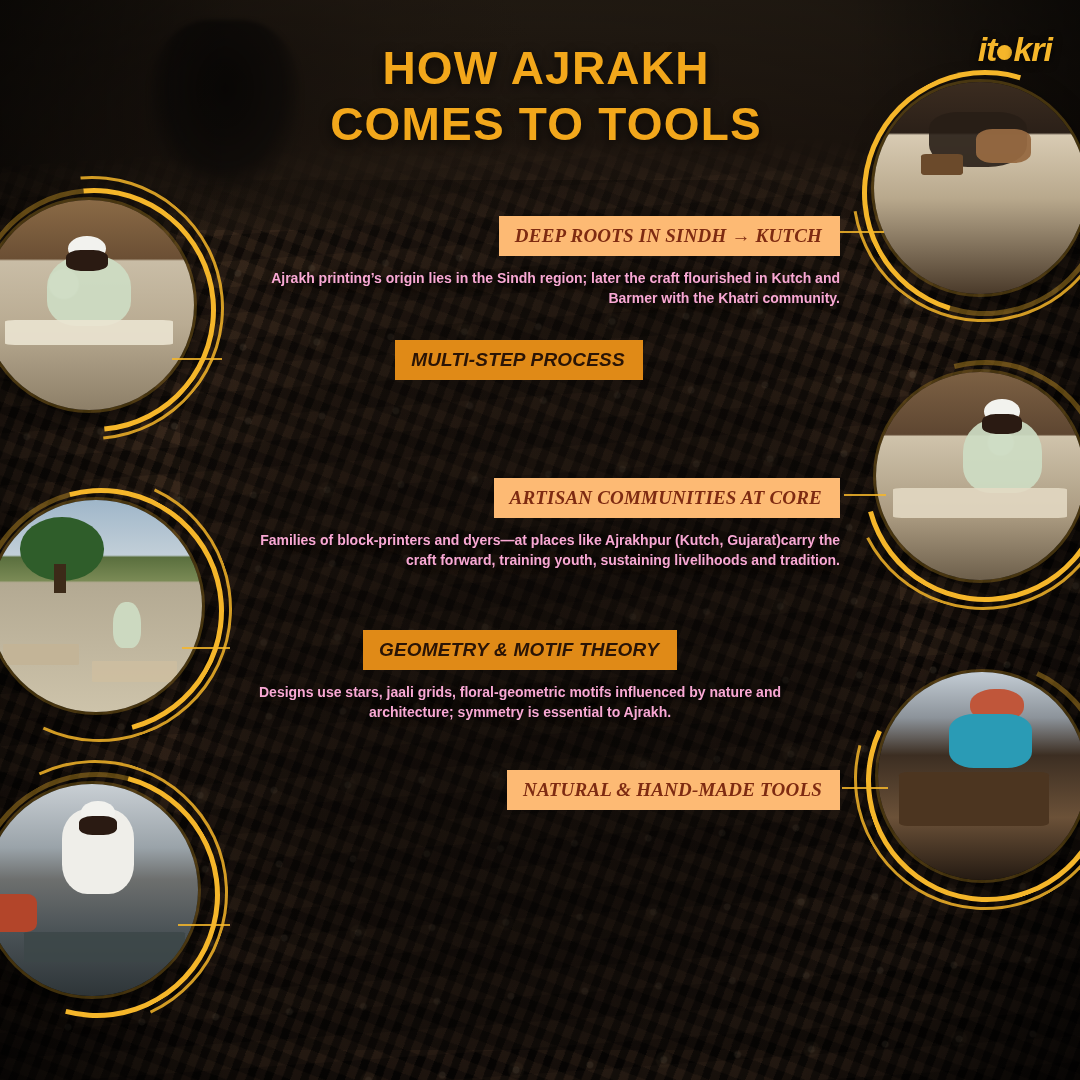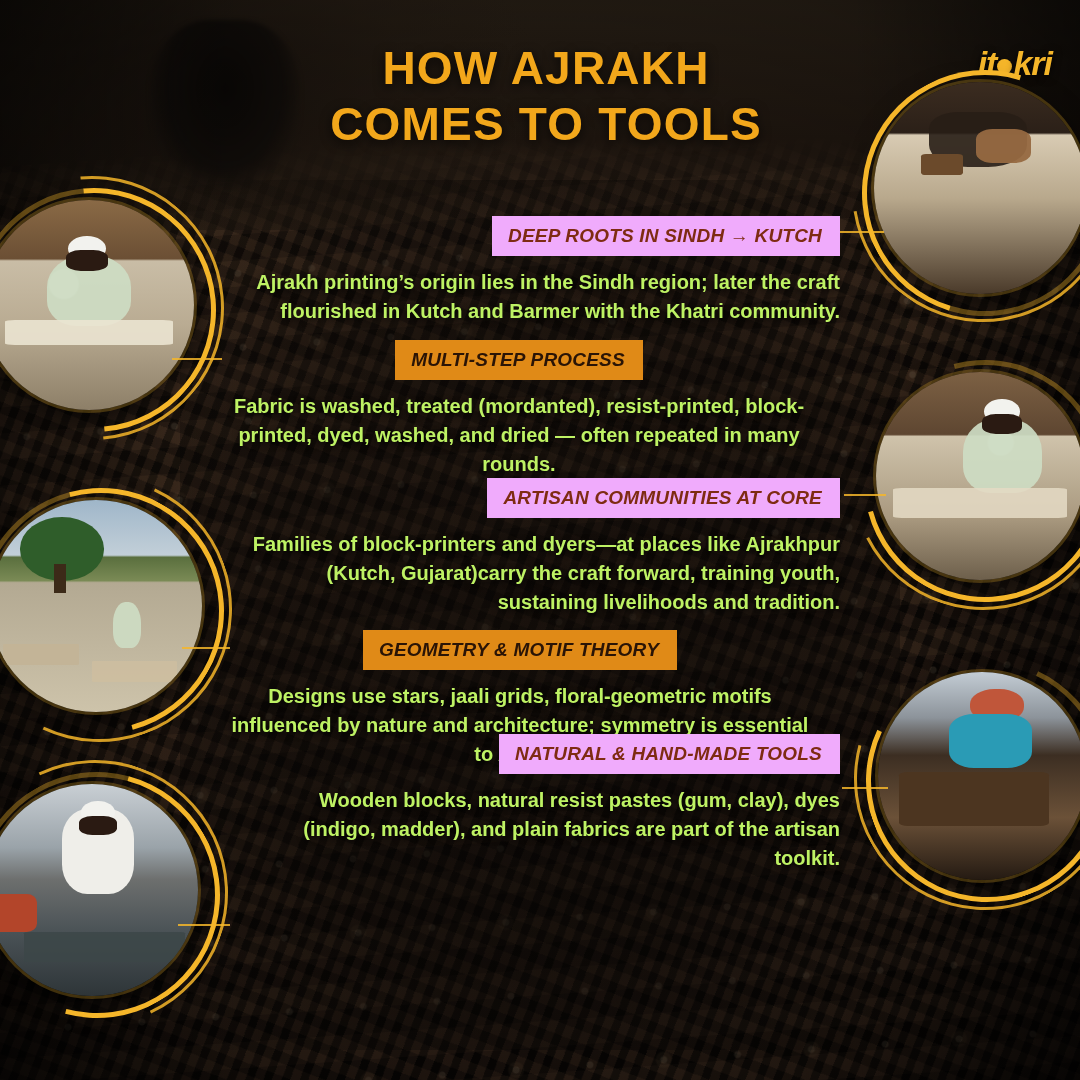--- a/index.html
+++ b/index.html
@@ -96,21 +96,21 @@
     font-weight: bold;
     letter-spacing: 1.2px;
     line-height: 1.22;
     text-shadow: 0 3px 12px rgba(0,0,0,0.75);
   }
   .title .line { display: block; }
 
   .brand {
     position: absolute;
     right: 40px;
-    top: 44px;
+    top: 30px;
     color: #F5B62A;
     font-size: 34px;
     font-weight: bold;
     font-style: italic;
     letter-spacing: -1px;
     text-shadow: 0 2px 8px rgba(0,0,0,0.8);
   }
   .brand .dot-o {
     display: inline-block;
     width: 15px; height: 15px;
@@ -195,26 +195,26 @@
   .section { position: absolute; }
   .badge {
     display: inline-block;
     padding: 9px 18px 9px 16px;
     font-size: 19px;
     font-weight: bold;
     font-style: italic;
     letter-spacing: 0.2px;
     white-space: nowrap;
   }
-  .badge.light { background: #f0abfc; color: #7E2B12; }
+  .badge.light { background: #fdba74; color: #7E2B12; font-family: Liberation Serif, serif; }
   .badge.amber { background: #E08A17; color: #2A1406; }
   .body {
     margin-top: 12px;
-    color: #bef264;
-    font-size: 20px;
+    color: #f9a8d4;
+    font-size: 14px;
     font-weight: bold;
     line-height: 1.45;
     text-shadow: 0 2px 7px rgba(0,0,0,0.9);
   }
   .right-align { text-align: right; }
   .left-align { text-align: center; }
 </style>
 </head>
 <body>
 
@@ -310,34 +310,32 @@
   <div class="connector" style="left:842px; top:787px; width:46px;"></div>
   <div class="connector" style="left:178px; top:924px; width:52px;"></div>
 
   <div class="section right-align" style="left:240px; top:216px; width:600px;">
     <div class="badge light">DEEP ROOTS IN SINDH → KUTCH</div>
     <div class="body">Ajrakh printing’s origin lies in the Sindh region; later the craft flourished in Kutch and Barmer with the Khatri community.</div>
   </div>
 
   <div class="section left-align" style="left:224px; top:340px; width:590px;">
     <div class="badge amber">MULTI-STEP PROCESS</div>
-    <div class="body">Fabric is washed, treated (mordanted), resist-printed, block-printed, dyed, washed, and dried — often repeated in many rounds.</div>
   </div>
 
   <div class="section right-align" style="left:250px; top:478px; width:590px;">
     <div class="badge light">ARTISAN COMMUNITIES AT CORE</div>
     <div class="body">Families of block-printers and dyers—at places like Ajrakhpur (Kutch, Gujarat)carry the craft forward, training youth, sustaining livelihoods and tradition.</div>
   </div>
 
   <div class="section left-align" style="left:230px; top:630px; width:580px;">
     <div class="badge amber">GEOMETRY &amp; MOTIF THEORY</div>
     <div class="body">Designs use stars, jaali grids, floral-geometric motifs influenced by nature and architecture; symmetry is essential to Ajrakh.</div>
   </div>
 
-  <div class="section right-align" style="left:250px; top:734px; width:590px;">
+  <div class="section right-align" style="left:250px; top:770px; width:590px;">
     <div class="badge light">NATURAL &amp; HAND-MADE TOOLS</div>
-    <div class="body">Wooden blocks, natural resist pastes (gum, clay), dyes (indigo, madder), and plain fabrics are part of the artisan toolkit.</div>
   </div>
 
   <div class="section left-align" style="left:228px; top:906px; width:590px;">
   </div>
 
 </div>
 
 </body></html>

